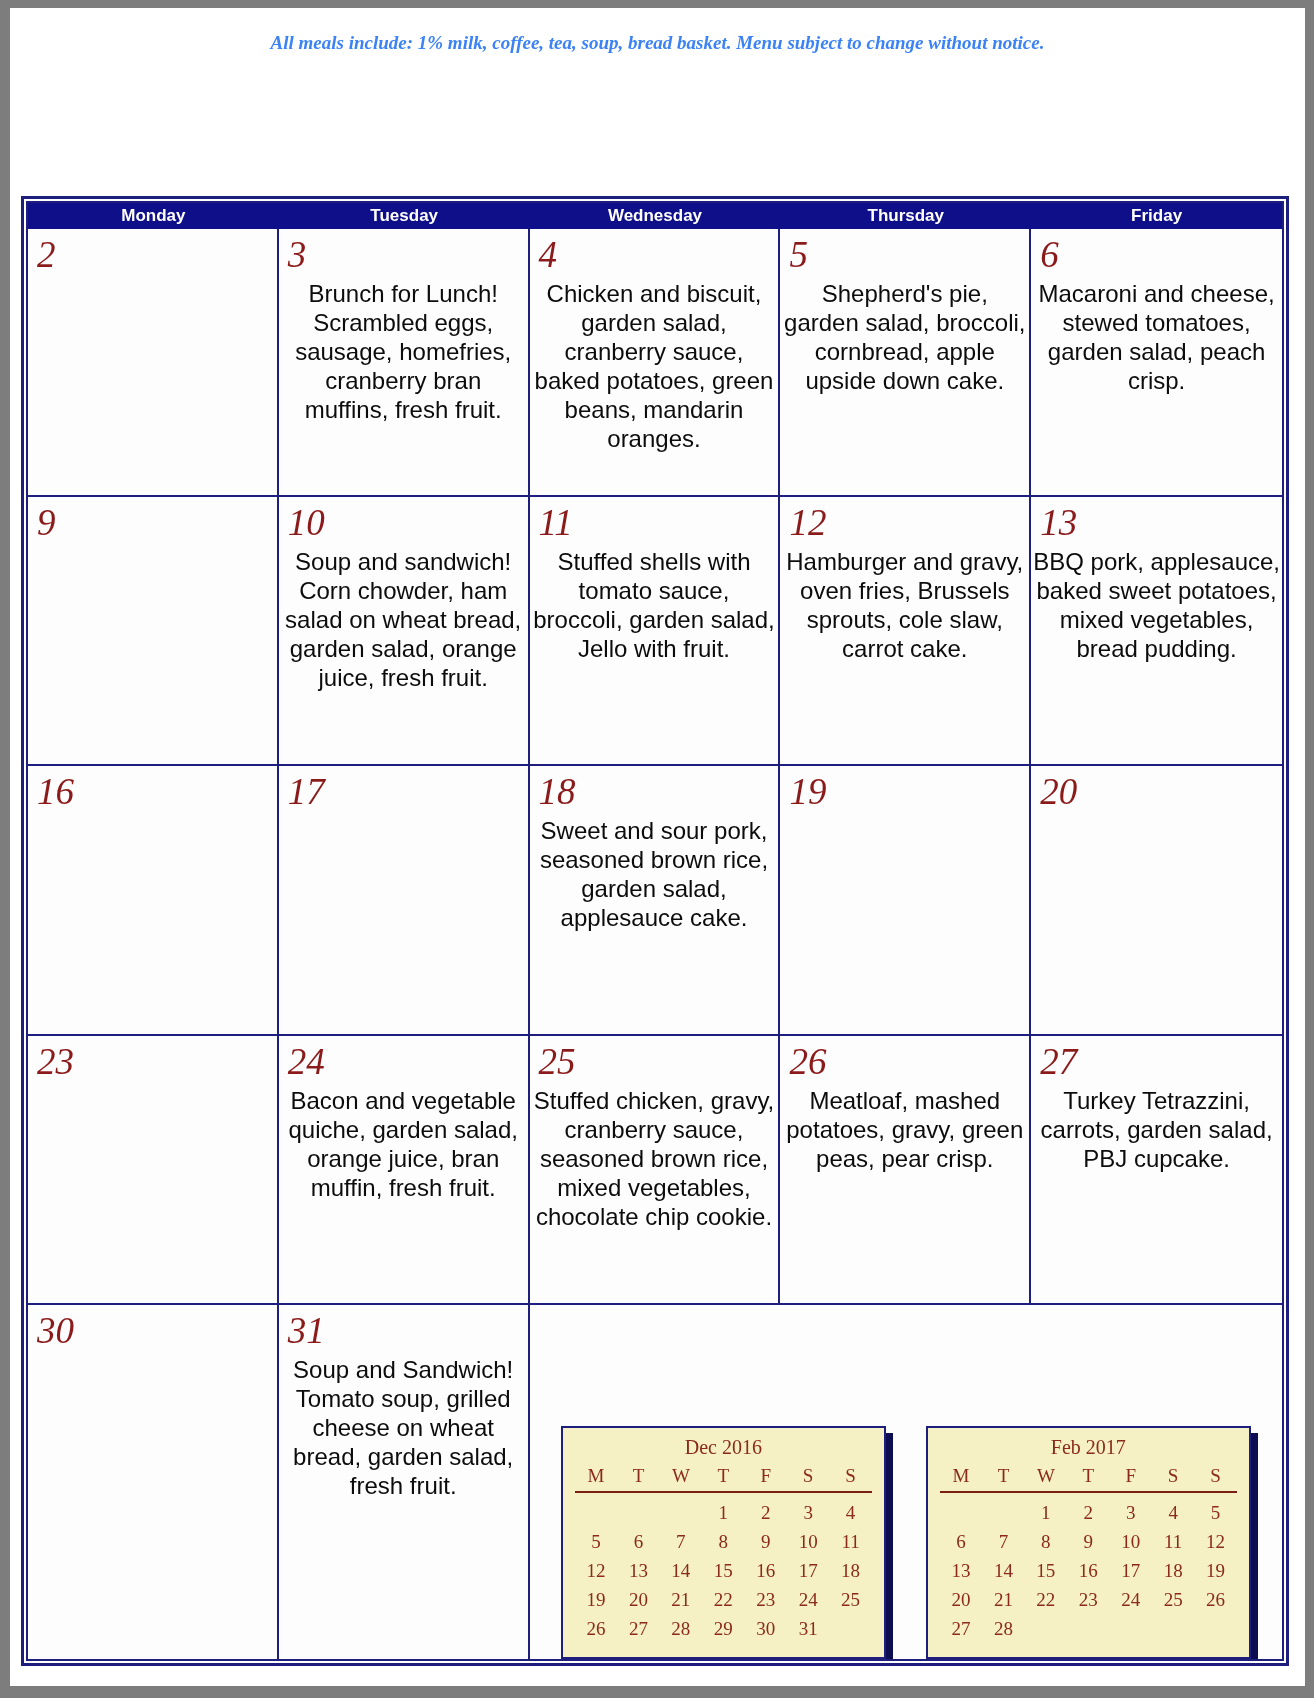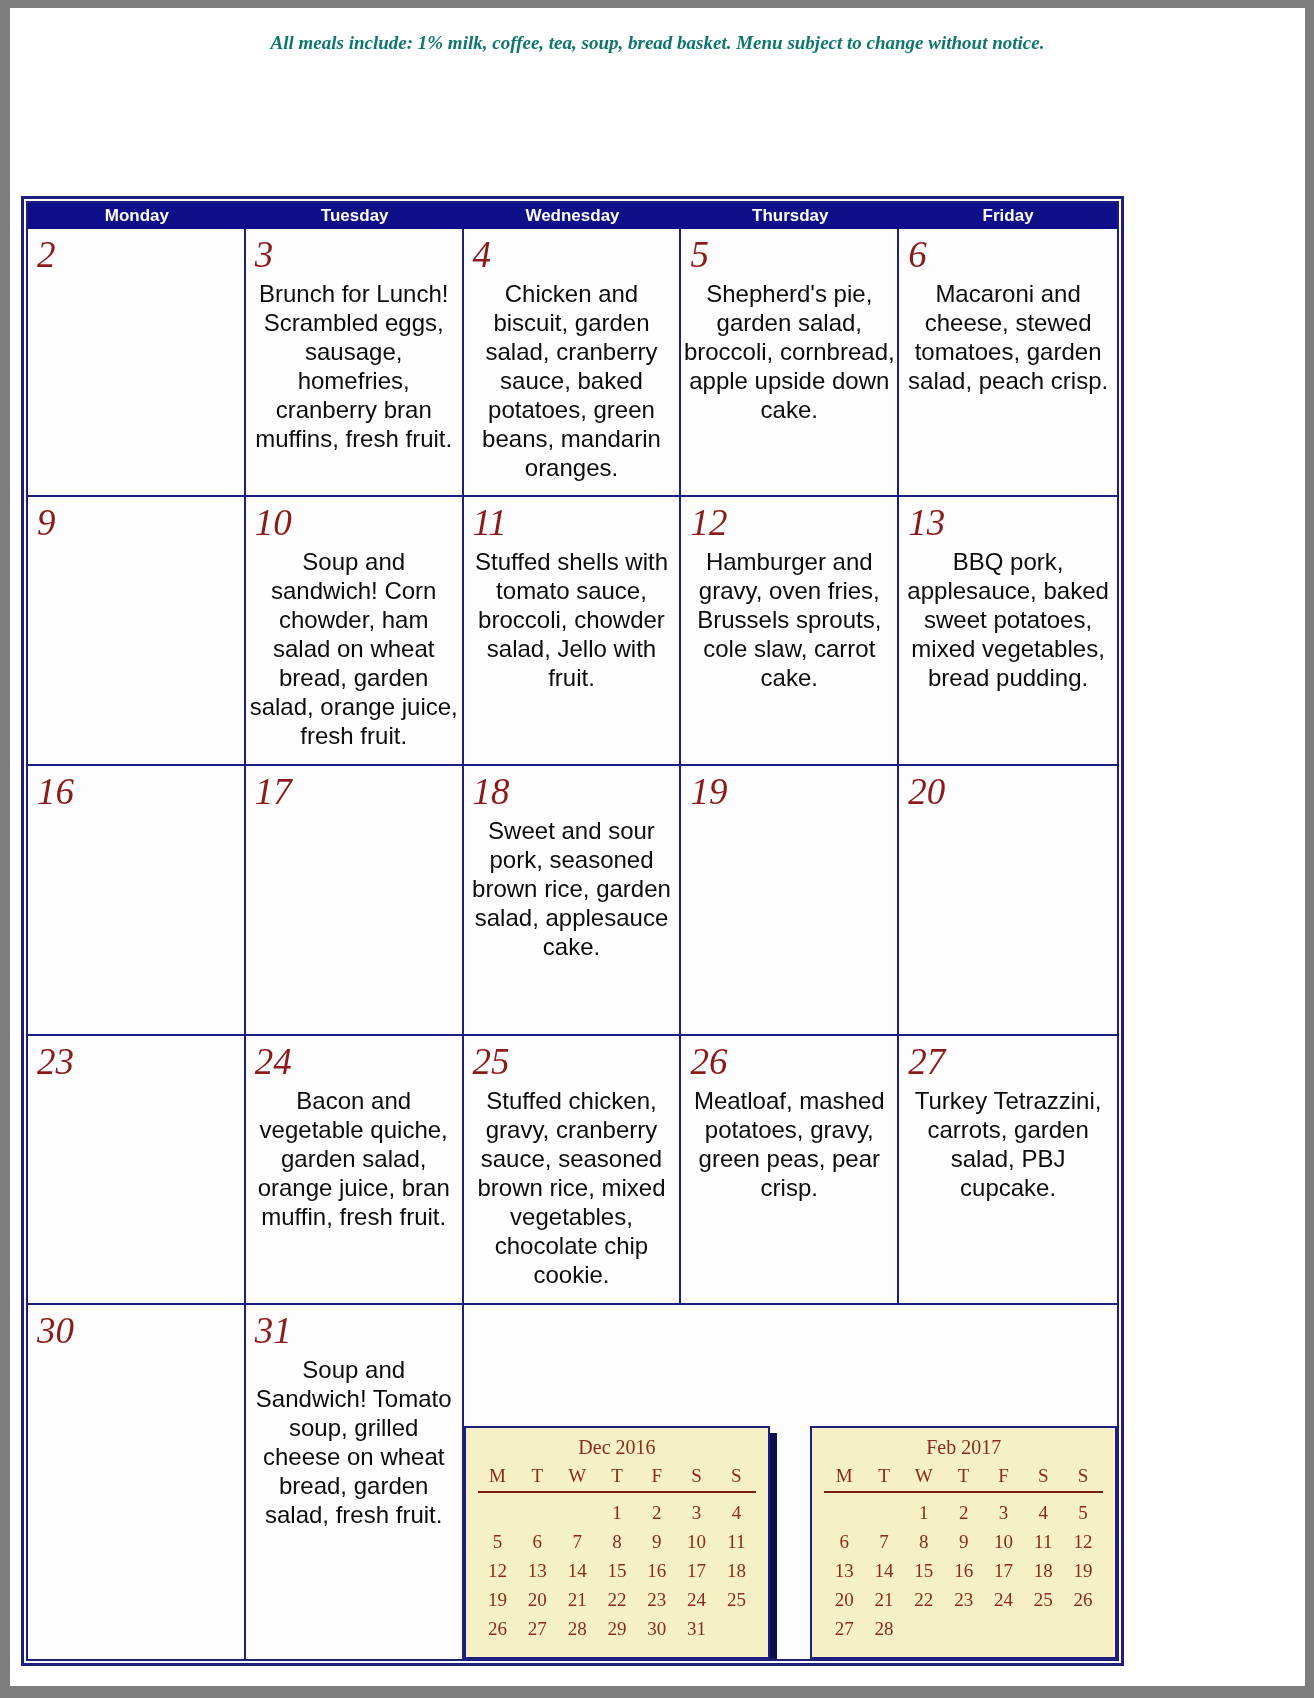--- a/index.html
+++ b/index.html
@@ -19,24 +19,24 @@
     background:var(--page-bg);
   }
   .title{
     margin:34px 0 0 0;text-align:center;
     font-family:"Liberation Serif",serif;font-weight:bold;
     font-size:44px;color:var(--title-blue);letter-spacing:0px;
   }
   .subtitle{
     margin:24px 0 0 0;text-align:center;
     font-family:"Liberation Serif",serif;font-weight:bold;font-style:italic;
-    font-size:19px;color:#0f766e;
+    font-size:19px;color:#3b82f6;
   }
   .calendar{
-    position:absolute;left:11px;top:188px;width:1103px;height:1470px;
+    position:absolute;left:11px;top:188px;width:1268px;height:1470px;
     border:3px solid var(--navy);padding:2px;background:var(--page-bg);
   }
   .cal-grid{
     width:100%;height:100%;border:2px solid var(--navy);
     display:flex;flex-direction:column;background:#fdfdfe;
   }
   .weekday-row{
     display:grid;grid-template-columns:repeat(5,1fr);
     height:26px;flex:0 0 26px;background:var(--header-bg);
   }
@@ -127,21 +127,21 @@
         <div class="cell">
           <div class="dnum">9</div>
           <div class="menu"></div>
         </div>
         <div class="cell">
           <div class="dnum">10</div>
           <div class="menu">Soup and sandwich!  Corn chowder, ham salad on wheat bread, garden salad, orange juice, fresh fruit.</div>
         </div>
         <div class="cell">
           <div class="dnum">11</div>
-          <div class="menu">Stuffed shells with tomato sauce, broccoli, chowder salad, Jello with fruit.</div>
+          <div class="menu">Stuffed shells with tomato sauce, broccoli, garden salad, Jello with fruit.</div>
         </div>
         <div class="cell">
           <div class="dnum">12</div>
           <div class="menu">Hamburger and gravy, oven fries, Brussels sprouts, cole slaw, carrot cake.</div>
         </div>
         <div class="cell">
           <div class="dnum">13</div>
           <div class="menu">BBQ pork, applesauce, baked sweet potatoes, mixed vegetables, bread pudding.</div>
         </div>
       </div>

